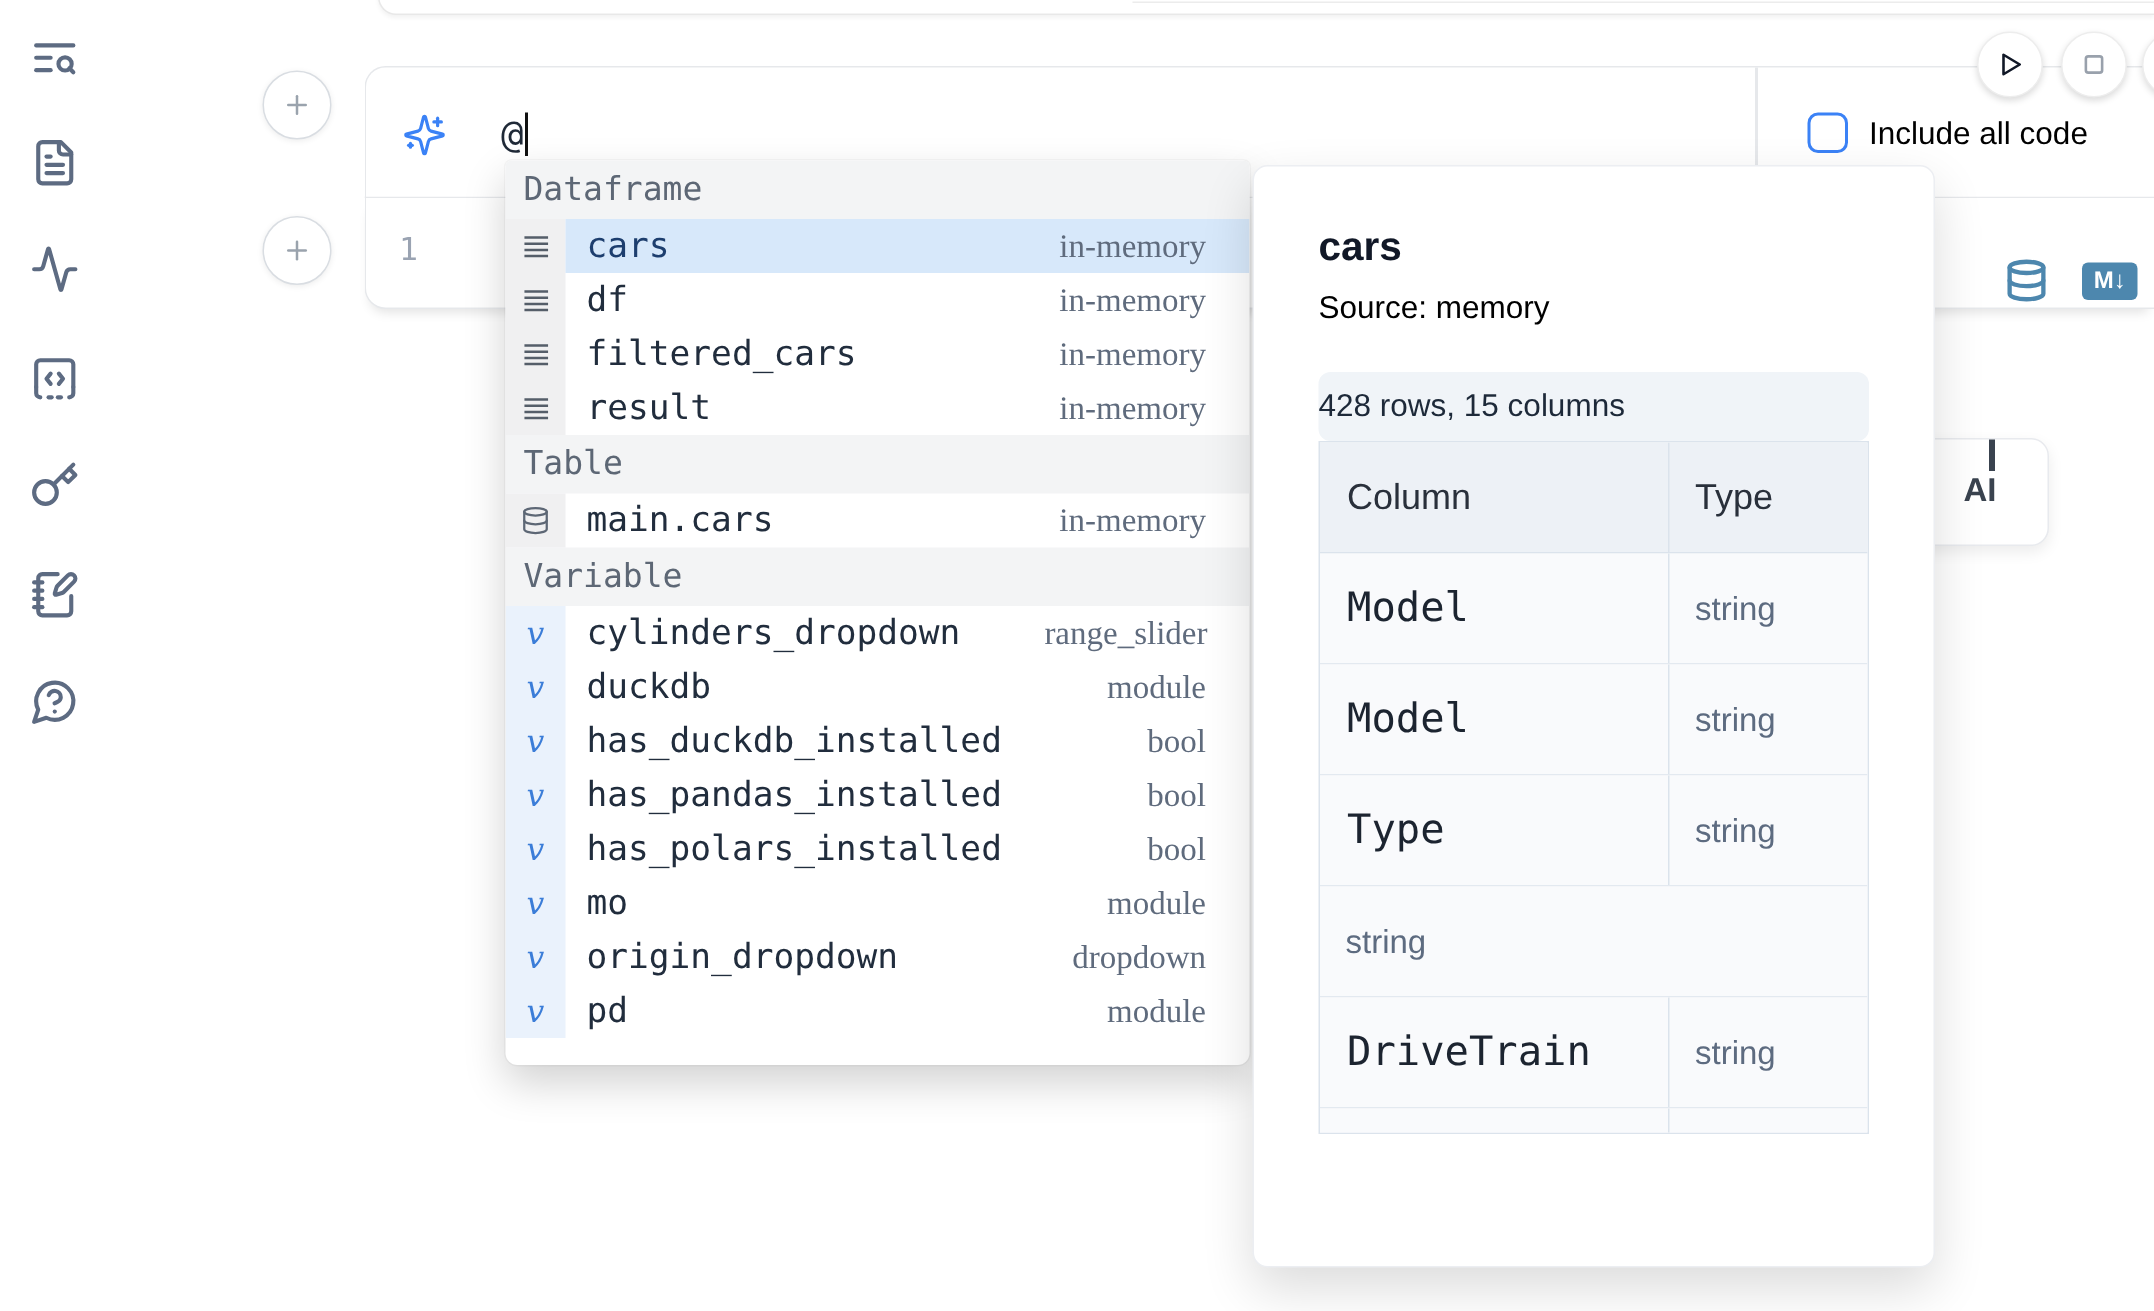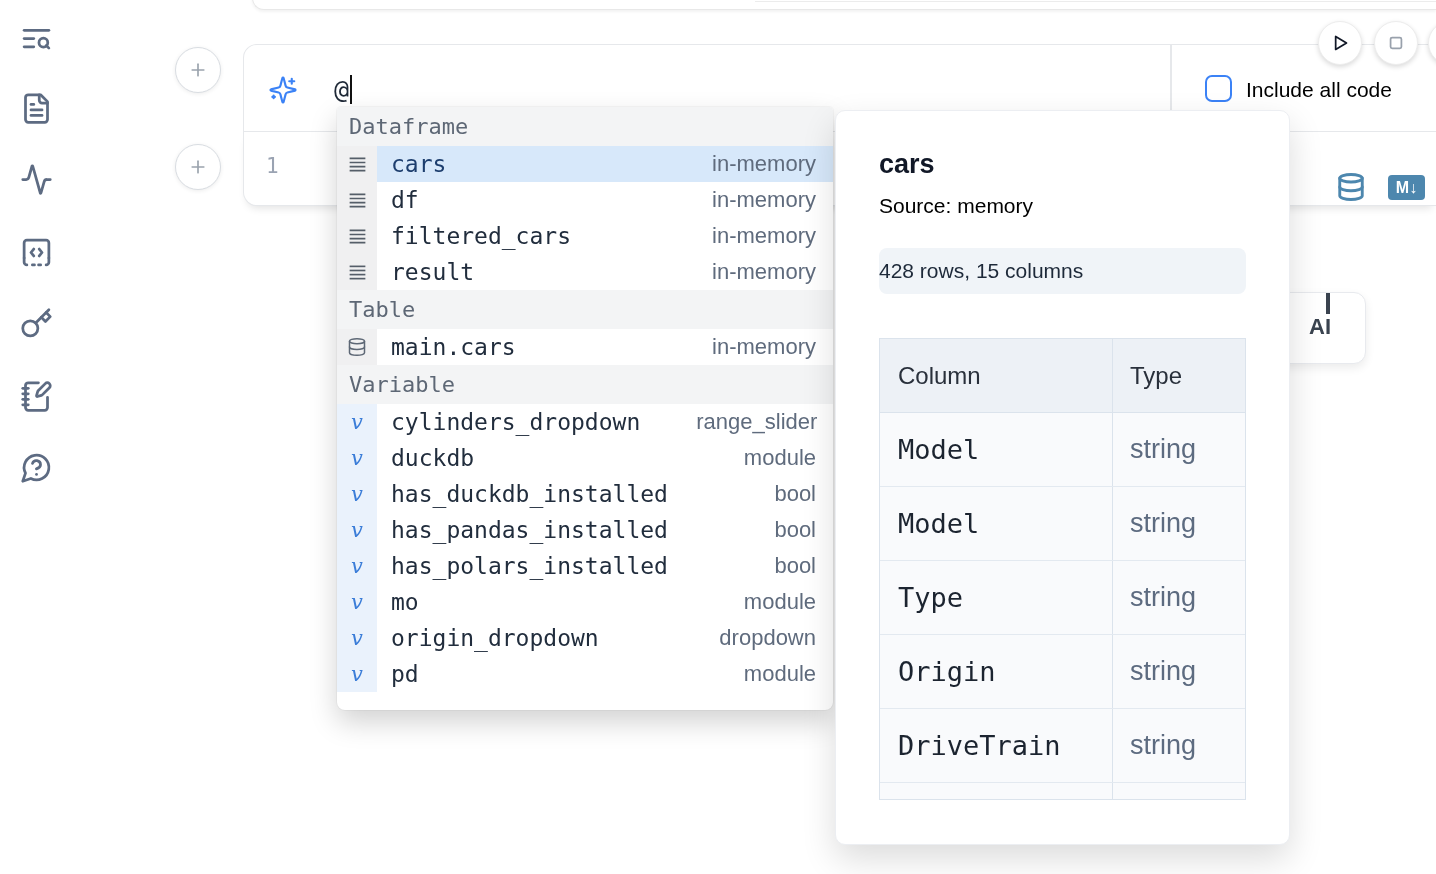--- a/index.html
+++ b/index.html
@@ -72,44 +72,44 @@
   .crow { display:flex; align-items:stretch; height:36px;text-align:right; }
   .crow.k-header { height:39px; background:#f3f4f5; }
   .chead { display:flex; align-items:center; padding-left:12px; font-family:"DejaVu Sans Mono", monospace; font-size:22px; color:#5d6775; }
   .gut { width:40px; flex:none; display:flex; align-items:center; justify-content:center; }
   .g-gray .gut { background:#f0f0f1; }
   .g-blue .gut { background:#eaf2fc; }
   .body { flex:1; display:flex; align-items:center; white-space:nowrap; }
   .selected .body { background:#d7e8fa; }
   .cname { margin-left:14px; flex:none; font-family:"DejaVu Sans Mono", monospace; font-size:23px; color:#212d3d; }
   .selected .cname { color:#1d3e6e; }
-  .ctype { margin-left:auto; flex:none; padding-left:56px; padding-right:17px;
-    font-family:Liberation Sans, sans-serif; font-size:22px; color:#5f6b7d; }
+  .ctype { margin-left:auto; flex:none; padding-left:56px; padding-right:29px;
+    font-family:Liberation Serif, serif; font-size:22px; color:#5f6b7d; }
   .gut svg { display:none; }
   .i-rows .ic-rows { display:block; stroke:#555e69; stroke-width:1.9; fill:none; width:21px; height:21px; }
   .i-database .ic-db { display:block; stroke:#5d6775; stroke-width:1.8; fill:none; width:20px; height:20px; stroke-linecap:round; }
   .ic-v { display:none; font-family:"DejaVu Serif", serif; font-style:italic; font-size:21px; color:#3b7dd8; line-height:1; }
   .i-variable .ic-v { display:inline; }
   .ic-v::before { content:"v"; }
 
   
   .panel { left:835px; top:110px; width:455px; height:735px; background:#fff; border:1px solid #eceef2;
     border-radius:10px; box-shadow:0 14px 34px rgba(0,0,0,.14); z-index:30; padding:38px 43px 0 43px; }
   .pv-title { font-size:27px; font-weight:bold; color:#111827; }
   .pv-source { margin-top:14px; font-size:21px; color:#000000; }
   .pv-pill { margin-top:30px; height:46px; background:#f0f4f8; border-radius:8px; display:flex; align-items:center;
     padding-left:0; font-size:21px; color:#1d2939; }
-  .pv-tablewrap { margin-top:44px; height:462px; overflow:hidden; border:1px solid #dbe3ec; background:#fff; }
+  .pv-tablewrap { height:462px; overflow:hidden; border:1px solid #dbe3ec; background:#fff; }
   .phead { height:74px; display:flex; background:#edf1f6; border-bottom:1px solid #dbe3ec; }
   .phead .pc1, .prow .pc1 { width:233px; border-right:1px solid #dbe3ec; display:flex; align-items:center; padding-left:18px; }
   .phead .pc2, .prow .pc2 { flex:1; display:flex; align-items:center; padding-left:17px; }
   .phead .pc1, .phead .pc2 { font-size:24px; color:#29303b; }
   .prow { height:74px; display:flex; background:#f9fafc; border-bottom:1px solid #e3e9f0; }
   .prow .pc1 { font-family:"DejaVu Sans Mono", monospace; font-size:27px; color:#1c2430; }
-  .prow .pc2 { font-size:27px; color:#5d6b80;text-align:center; }
+  .prow .pc2 { font-size:22px; color:#5d6b80;text-align:center; }
 </style>
 </head>
 <body>
 
 <div id="app">
 
   <div class="abs sidebar">
     <div class="side-ic" style="top:22px">
         <svg viewBox="0 0 24 24">
           <path d="M21 6H3"></path>
@@ -452,21 +452,20 @@
             <div class="pc1">Model</div>
             <div class="pc2">string</div>
           </div>
 
           <div class="prow">
             <div class="pc1">Type</div>
             <div class="pc2">string</div>
           </div>
 
           <div class="prow">
-            <div class="pc1">Origin</div>
             <div class="pc2">string</div>
           </div>
 
           <div class="prow">
             <div class="pc1">DriveTrain</div>
             <div class="pc2">string</div>
           </div>
 
           <div class="prow">
             <div class="pc1"></div>

